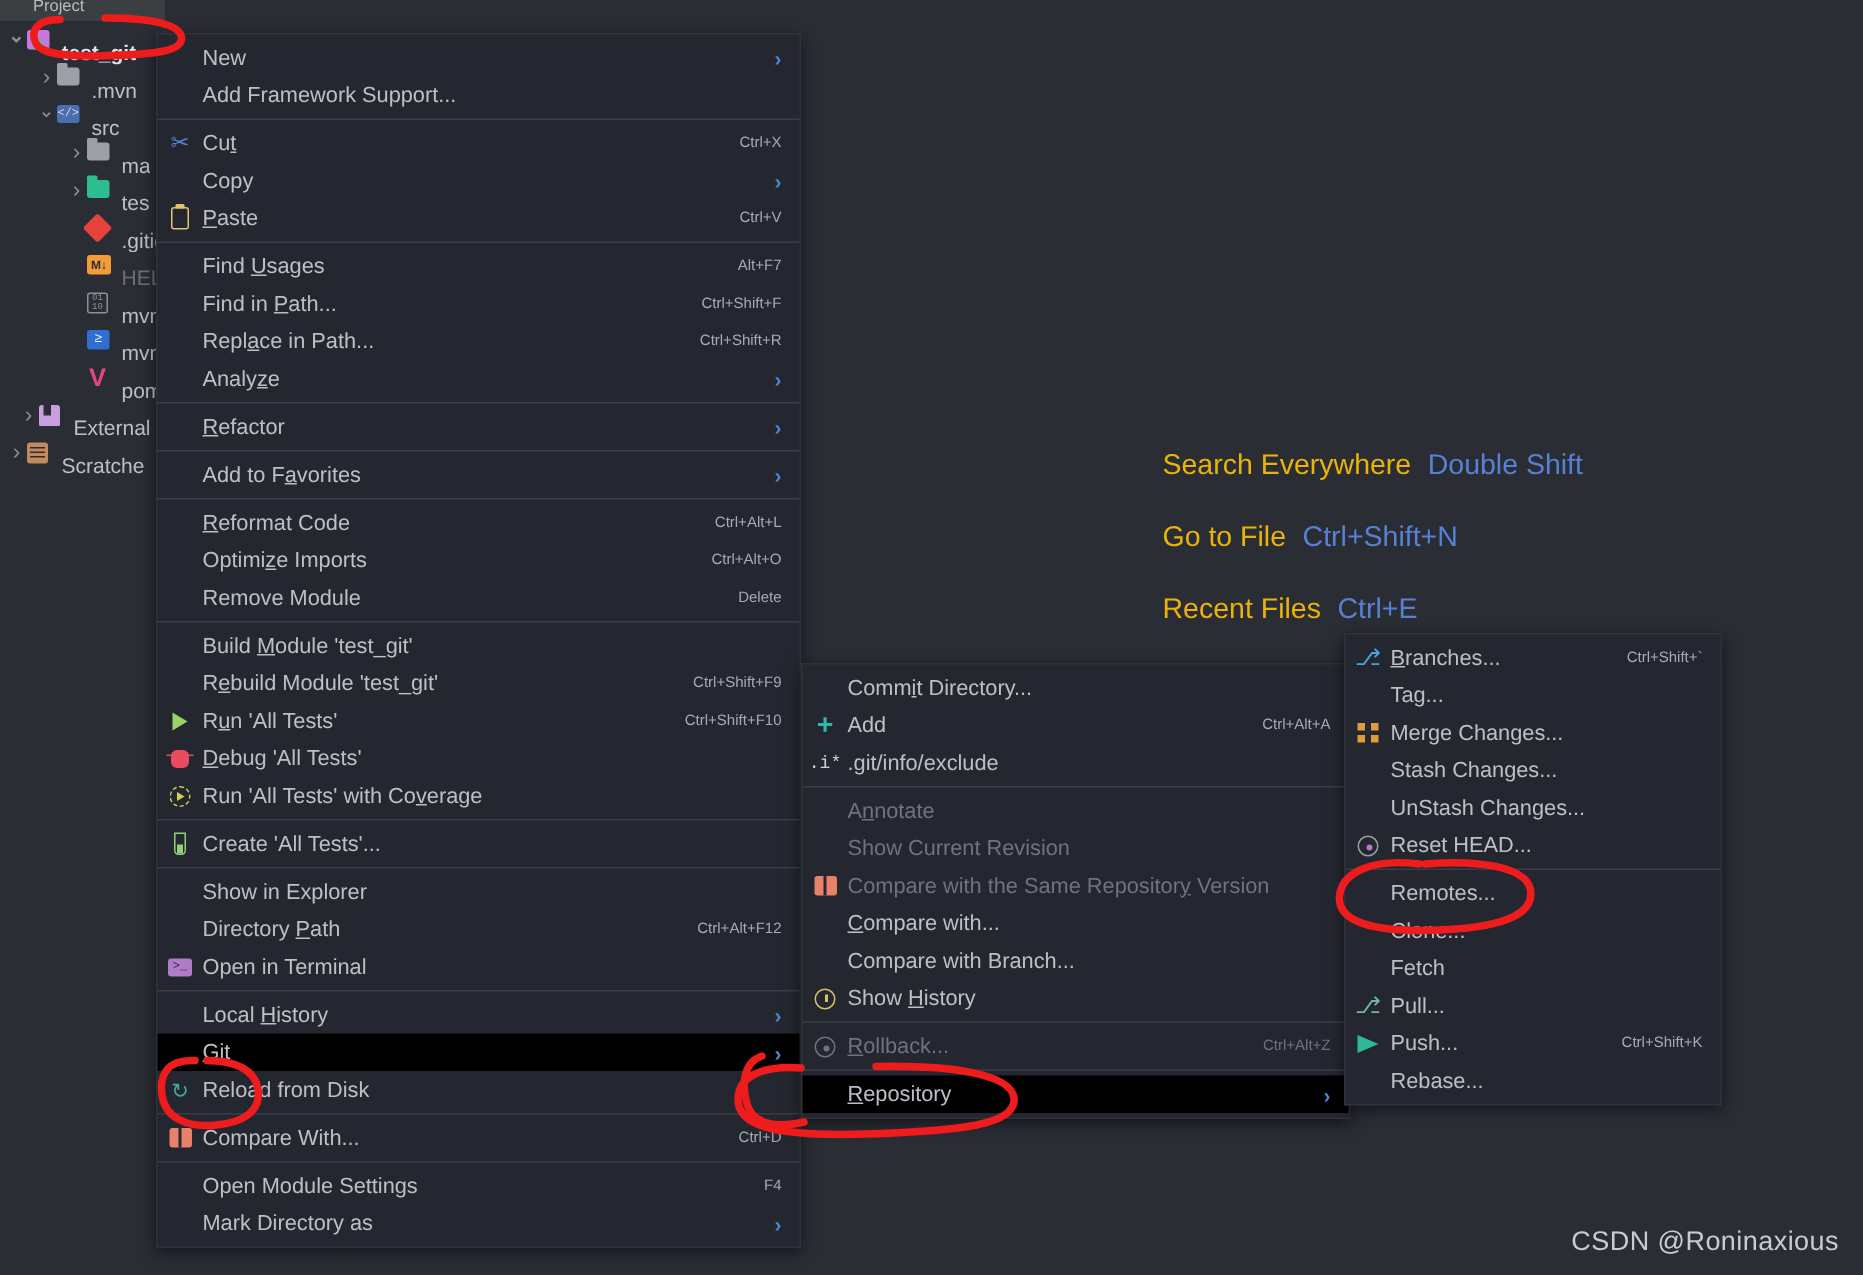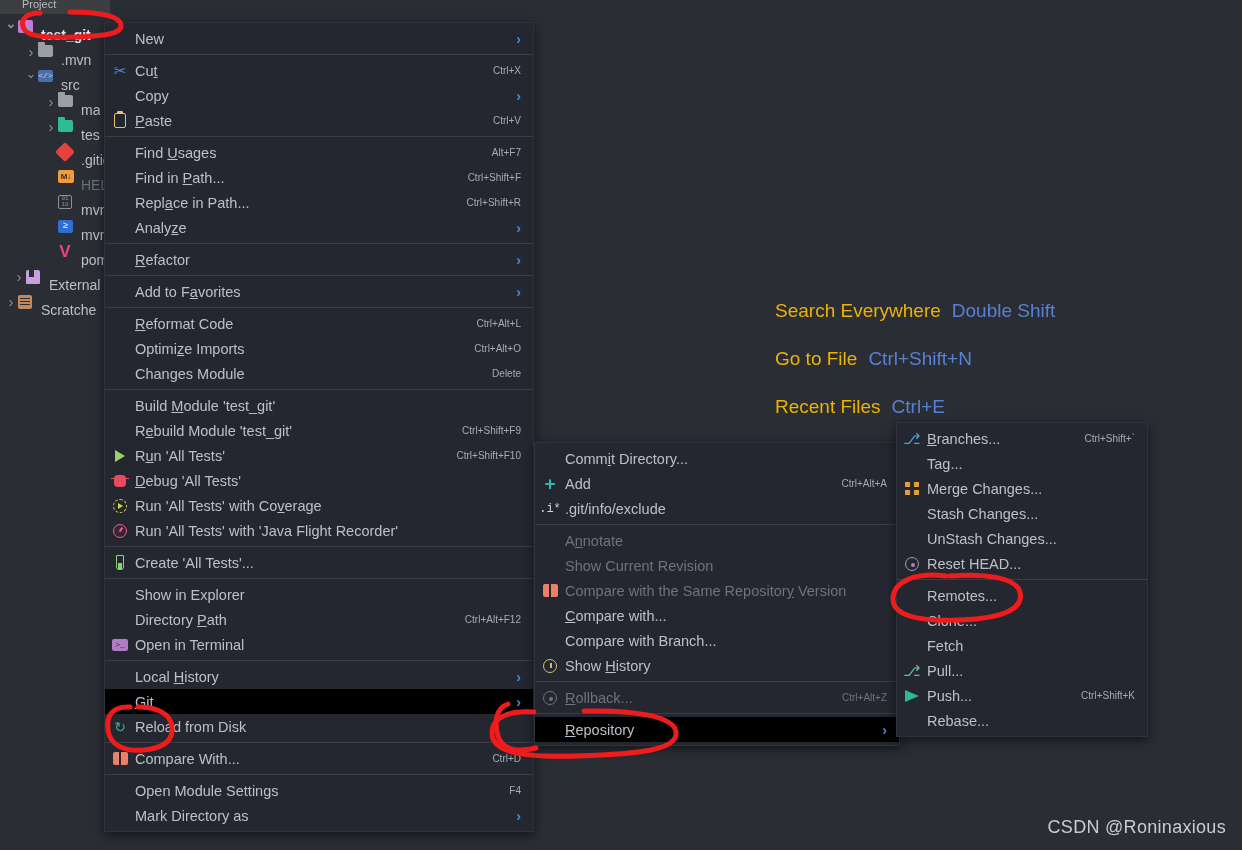--- a/index.html
+++ b/index.html
@@ -252,20 +252,24 @@
     </div>
 
   <div class="watermark">CSDN @Roninaxious</div>
 
   <div class="menu" id="menu-main" style="left:104px; top:22px; width:430px;">
       <div class="mi">
         <span class="mi-ico"></span>
         <span class="mi-label">New</span>
         <span class="mi-arrow">›</span>
       </div>
+      <div class="mi">
+        <span class="mi-ico"></span>
+        <span class="mi-label">Add Framework Support...</span>
+      </div>
       <div class="sep"></div>
       <div class="mi">
         <span class="mi-ico">
           <span class="g g-scissors">✂</span>
         </span>
         <span class="mi-label">Cu<u>t</u></span>
         <span class="mi-key">Ctrl+X</span>
       </div>
       <div class="mi">
         <span class="mi-ico"></span>
@@ -318,21 +322,21 @@
         <span class="mi-label"><u>R</u>eformat Code</span>
         <span class="mi-key">Ctrl+Alt+L</span>
       </div>
       <div class="mi">
         <span class="mi-ico"></span>
         <span class="mi-label">Optimi<u>z</u>e Imports</span>
         <span class="mi-key">Ctrl+Alt+O</span>
       </div>
       <div class="mi">
         <span class="mi-ico"></span>
-        <span class="mi-label">Changes Module</span>
+        <span class="mi-label">Remove Module</span>
         <span class="mi-key">Delete</span>
       </div>
       <div class="sep"></div>
       <div class="mi">
         <span class="mi-ico"></span>
         <span class="mi-label">Build <u>M</u>odule 'test_git'</span>
       </div>
       <div class="mi">
         <span class="mi-ico"></span>
         <span class="mi-label">R<u>e</u>build Module 'test_git'</span>
@@ -349,26 +353,20 @@
         <span class="mi-ico">
           <span class="g g-bug"></span>
         </span>
         <span class="mi-label"><u>D</u>ebug 'All Tests'</span>
       </div>
       <div class="mi">
         <span class="mi-ico">
           <span class="g g-cov"></span>
         </span>
         <span class="mi-label">Run 'All Tests' with Co<u>v</u>erage</span>
-      </div>
-      <div class="mi">
-        <span class="mi-ico">
-          <span class="g g-jfr"></span>
-        </span>
-        <span class="mi-label">Run 'All Tests' with 'Java Flight Recorder'</span>
       </div>
       <div class="sep"></div>
       <div class="mi">
         <span class="mi-ico">
           <span class="g g-tube"></span>
         </span>
         <span class="mi-label">Create 'All Tests'...</span>
       </div>
       <div class="sep"></div>
       <div class="mi">

